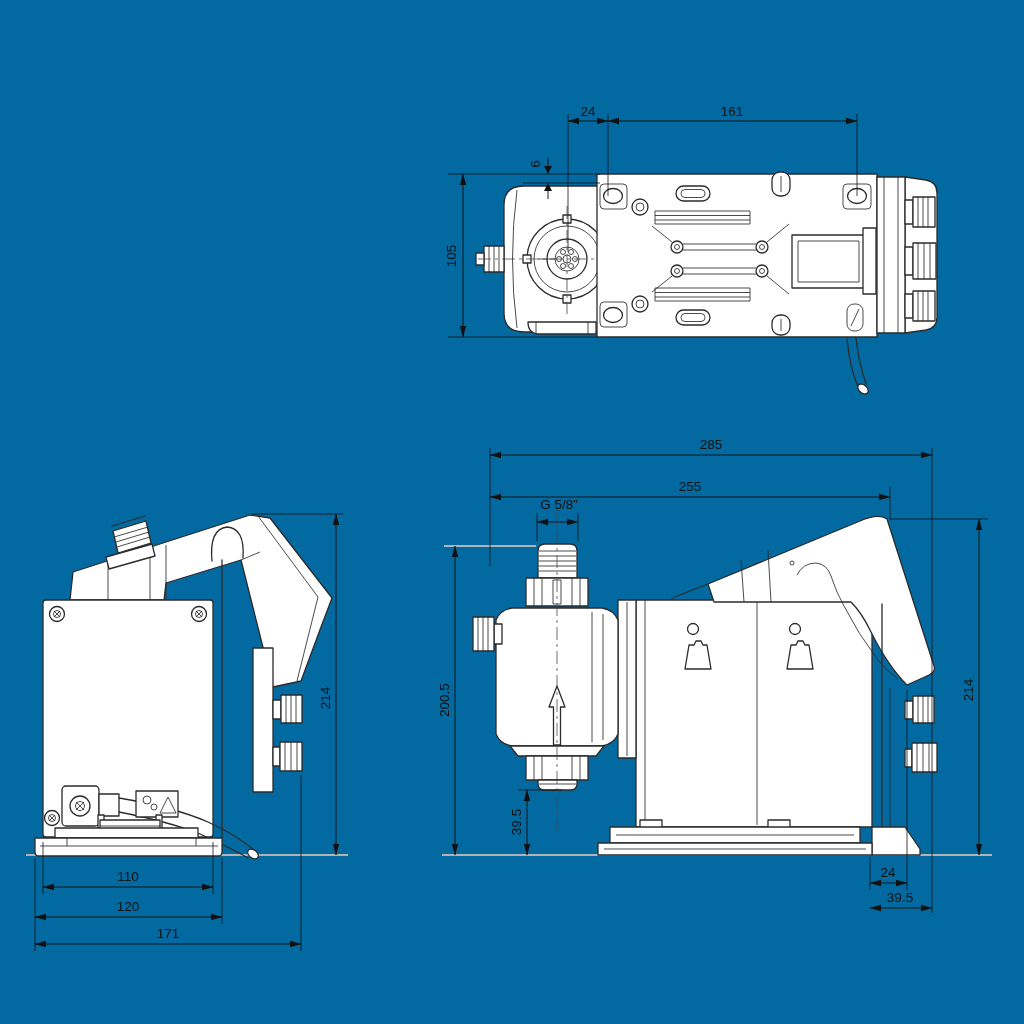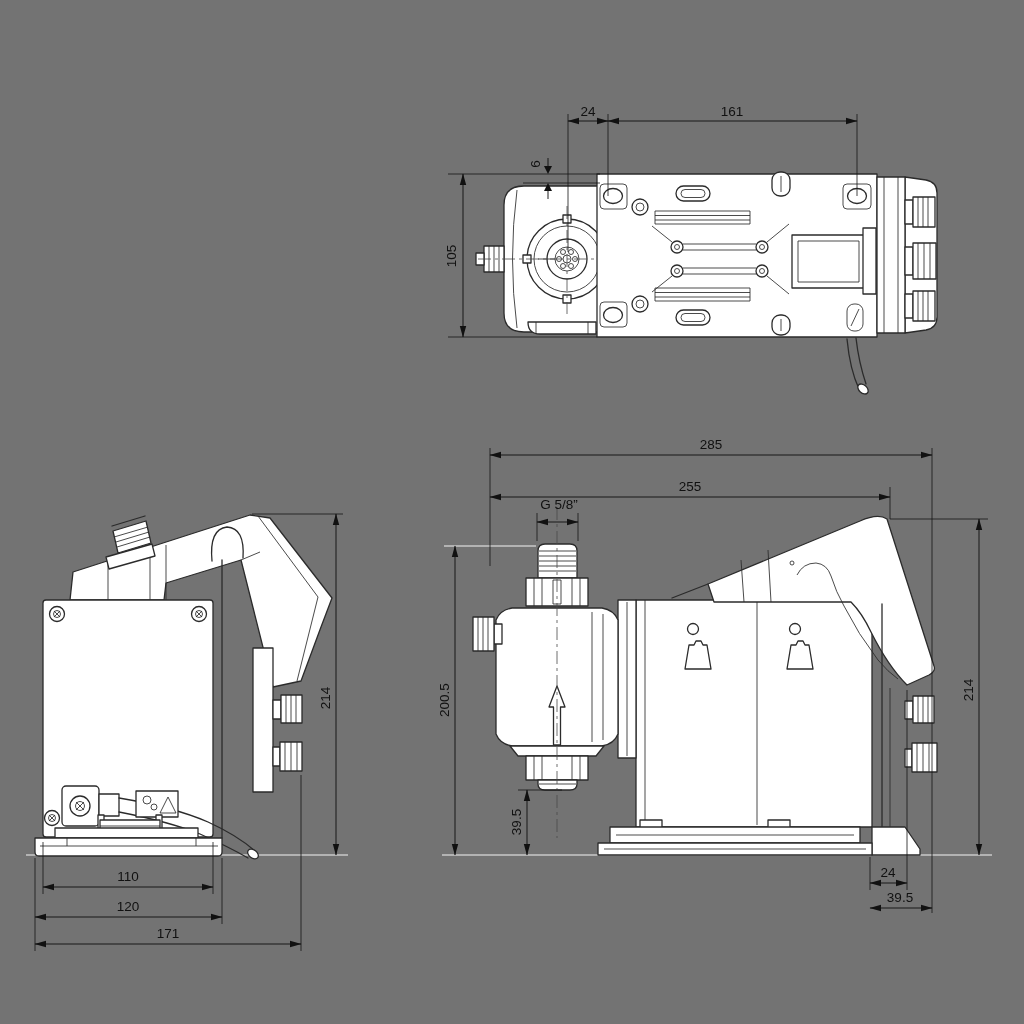--- a/index.html
+++ b/index.html
@@ -1,16 +1,16 @@
 <!DOCTYPE html>
 <html><head>
 <meta charset="utf-8">
 <style>
   html,body{margin:0;padding:0;background:#fff;}
-  .stage{width:1024px;height:1024px;position:relative;background:#737373;font-family:"Liberation Sans",sans-serif;}
+  .stage{width:1024px;height:1024px;position:relative;background:#0369a1;font-family:"Liberation Sans",sans-serif;}
   svg{display:block;}
   
   .o{fill:#ffffff;stroke:#2b2b2b;stroke-width:1.3;stroke-linejoin:round;stroke-linecap:round;}
   
   .l{fill:none;stroke:#2b2b2b;stroke-width:1.3;stroke-linejoin:round;stroke-linecap:round;}
   
   .t{fill:none;stroke:#2b2b2b;stroke-width:0.85;stroke-linejoin:round;}
   
   .d{fill:none;stroke:#141414;stroke-width:0.95;}
   

